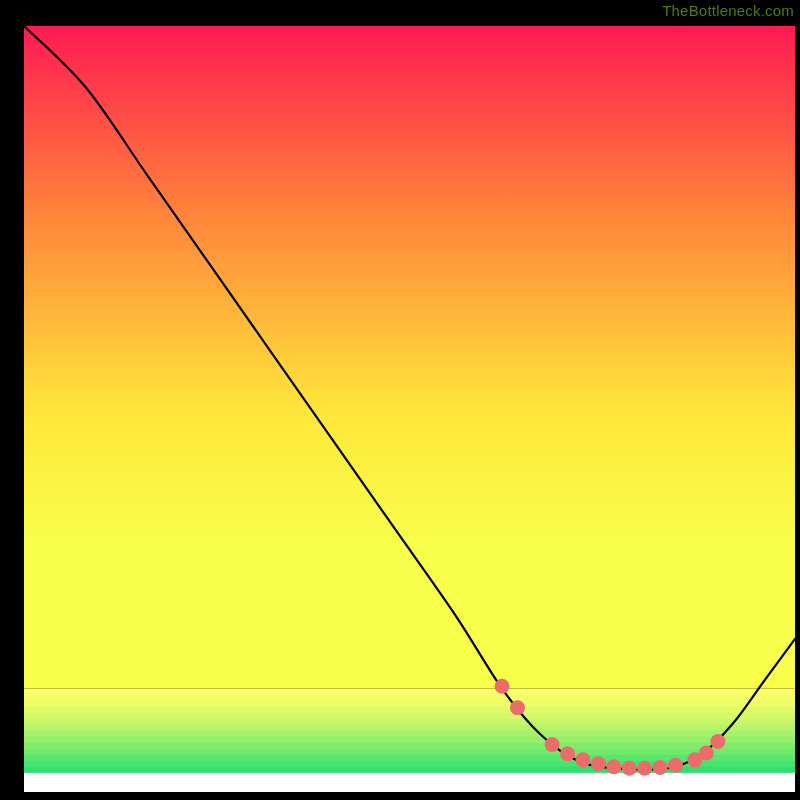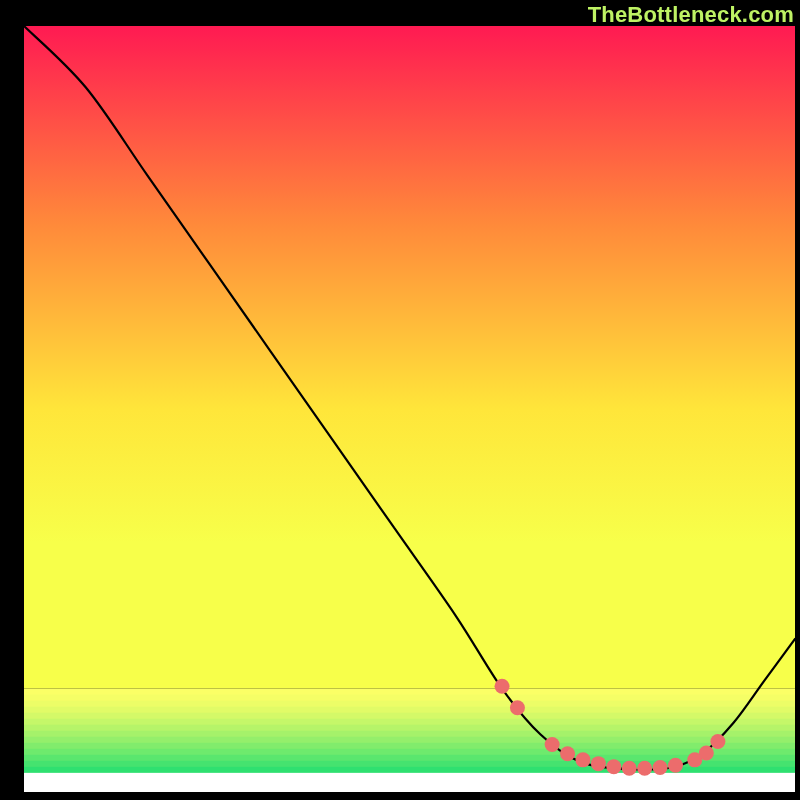--- a/index.html
+++ b/index.html
@@ -13,23 +13,23 @@
   .frame {
     position: relative;
     width: 800px;
     height: 800px;
     background: #000;
   }
   .watermark {
     position: absolute;
     top: 2px;
     right: 6px;
-    color: #bef264;
-    font-size: 22px;
-    font-weight: 700;
+    color: #4d7c0f;
+    font-size: 15px;
+    font-weight: 400;
     letter-spacing: 0.2px;
     z-index: 10;
   }
   .plot {
     position: absolute;
   }
   svg {
     display: block;
   }
 </style>

